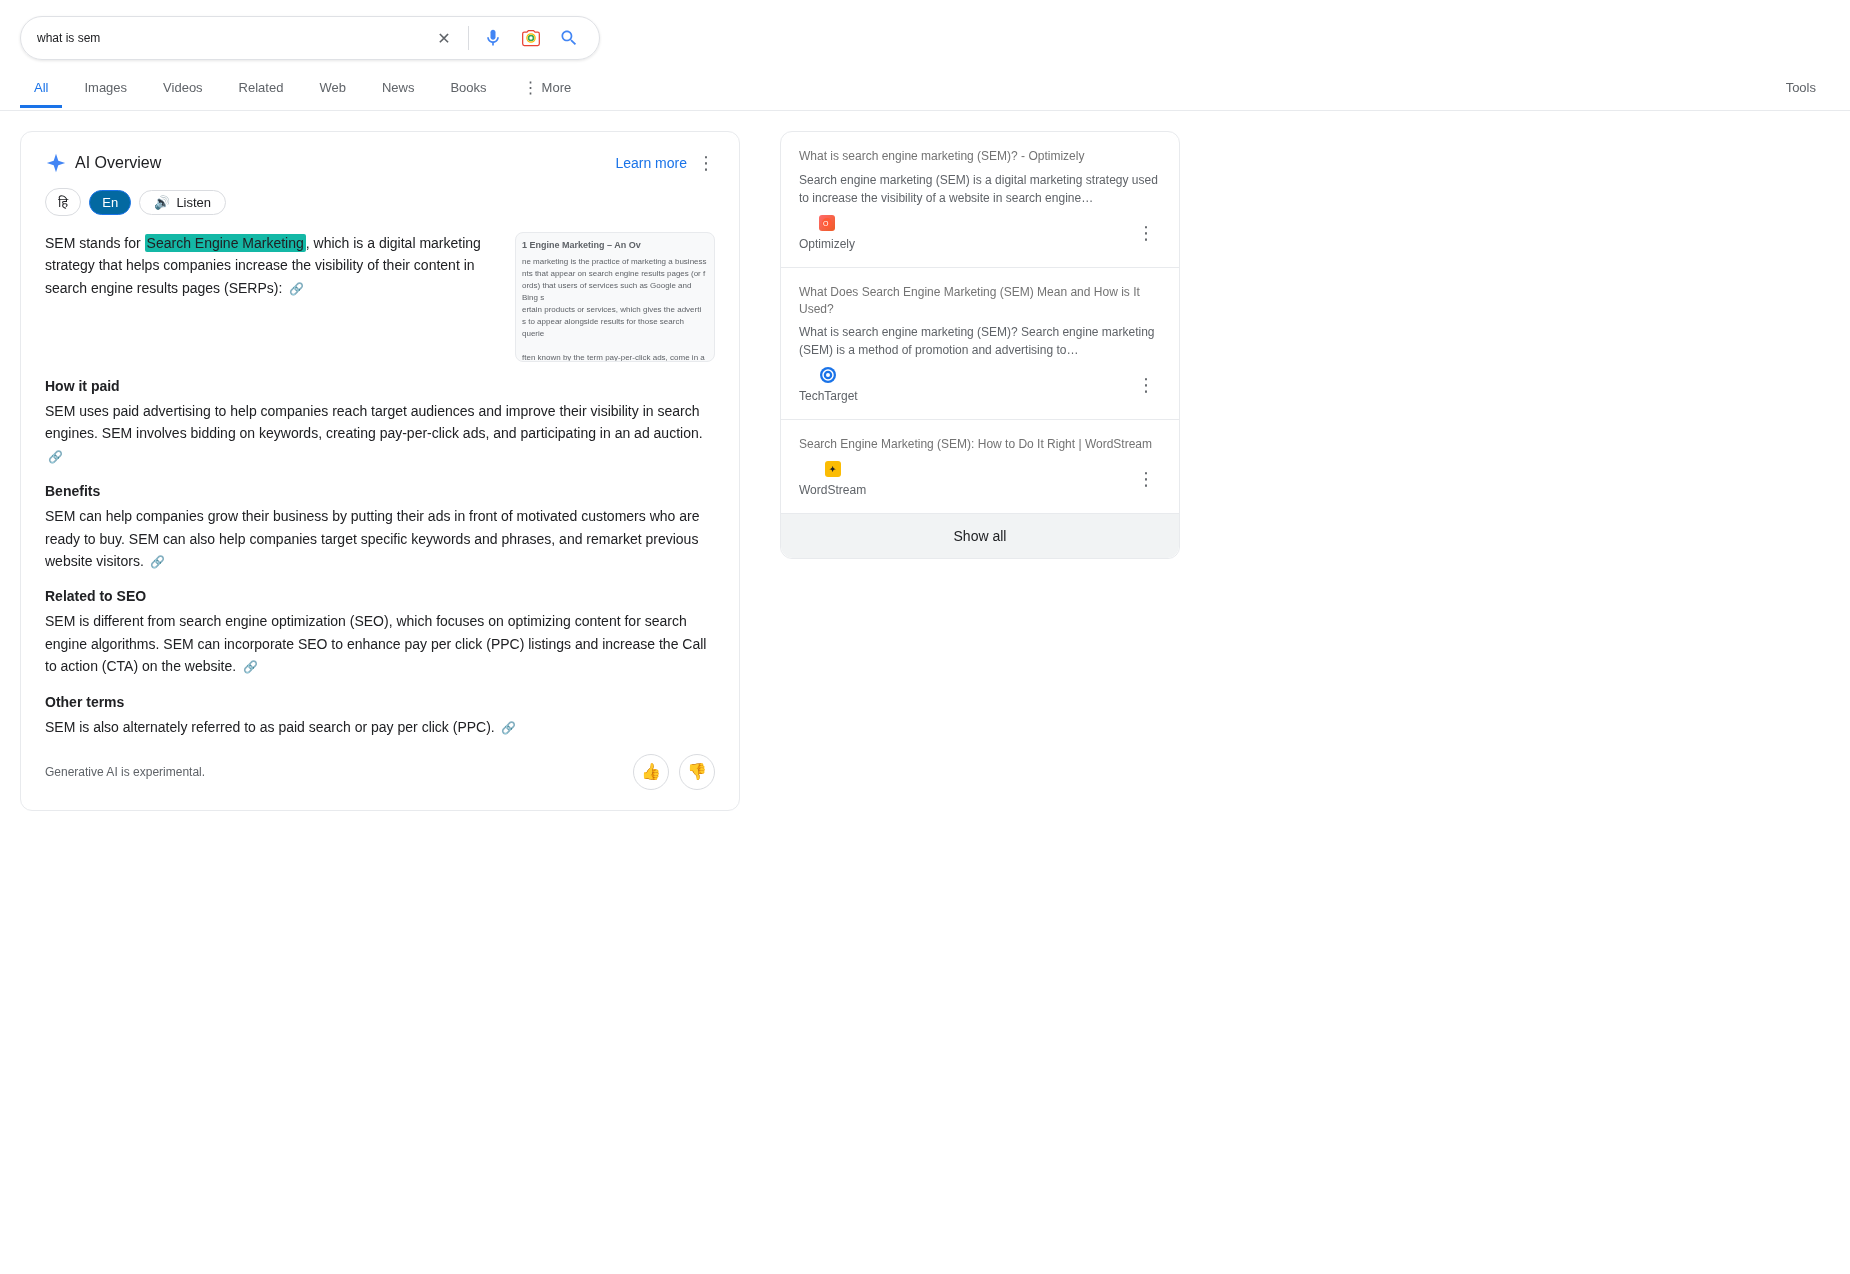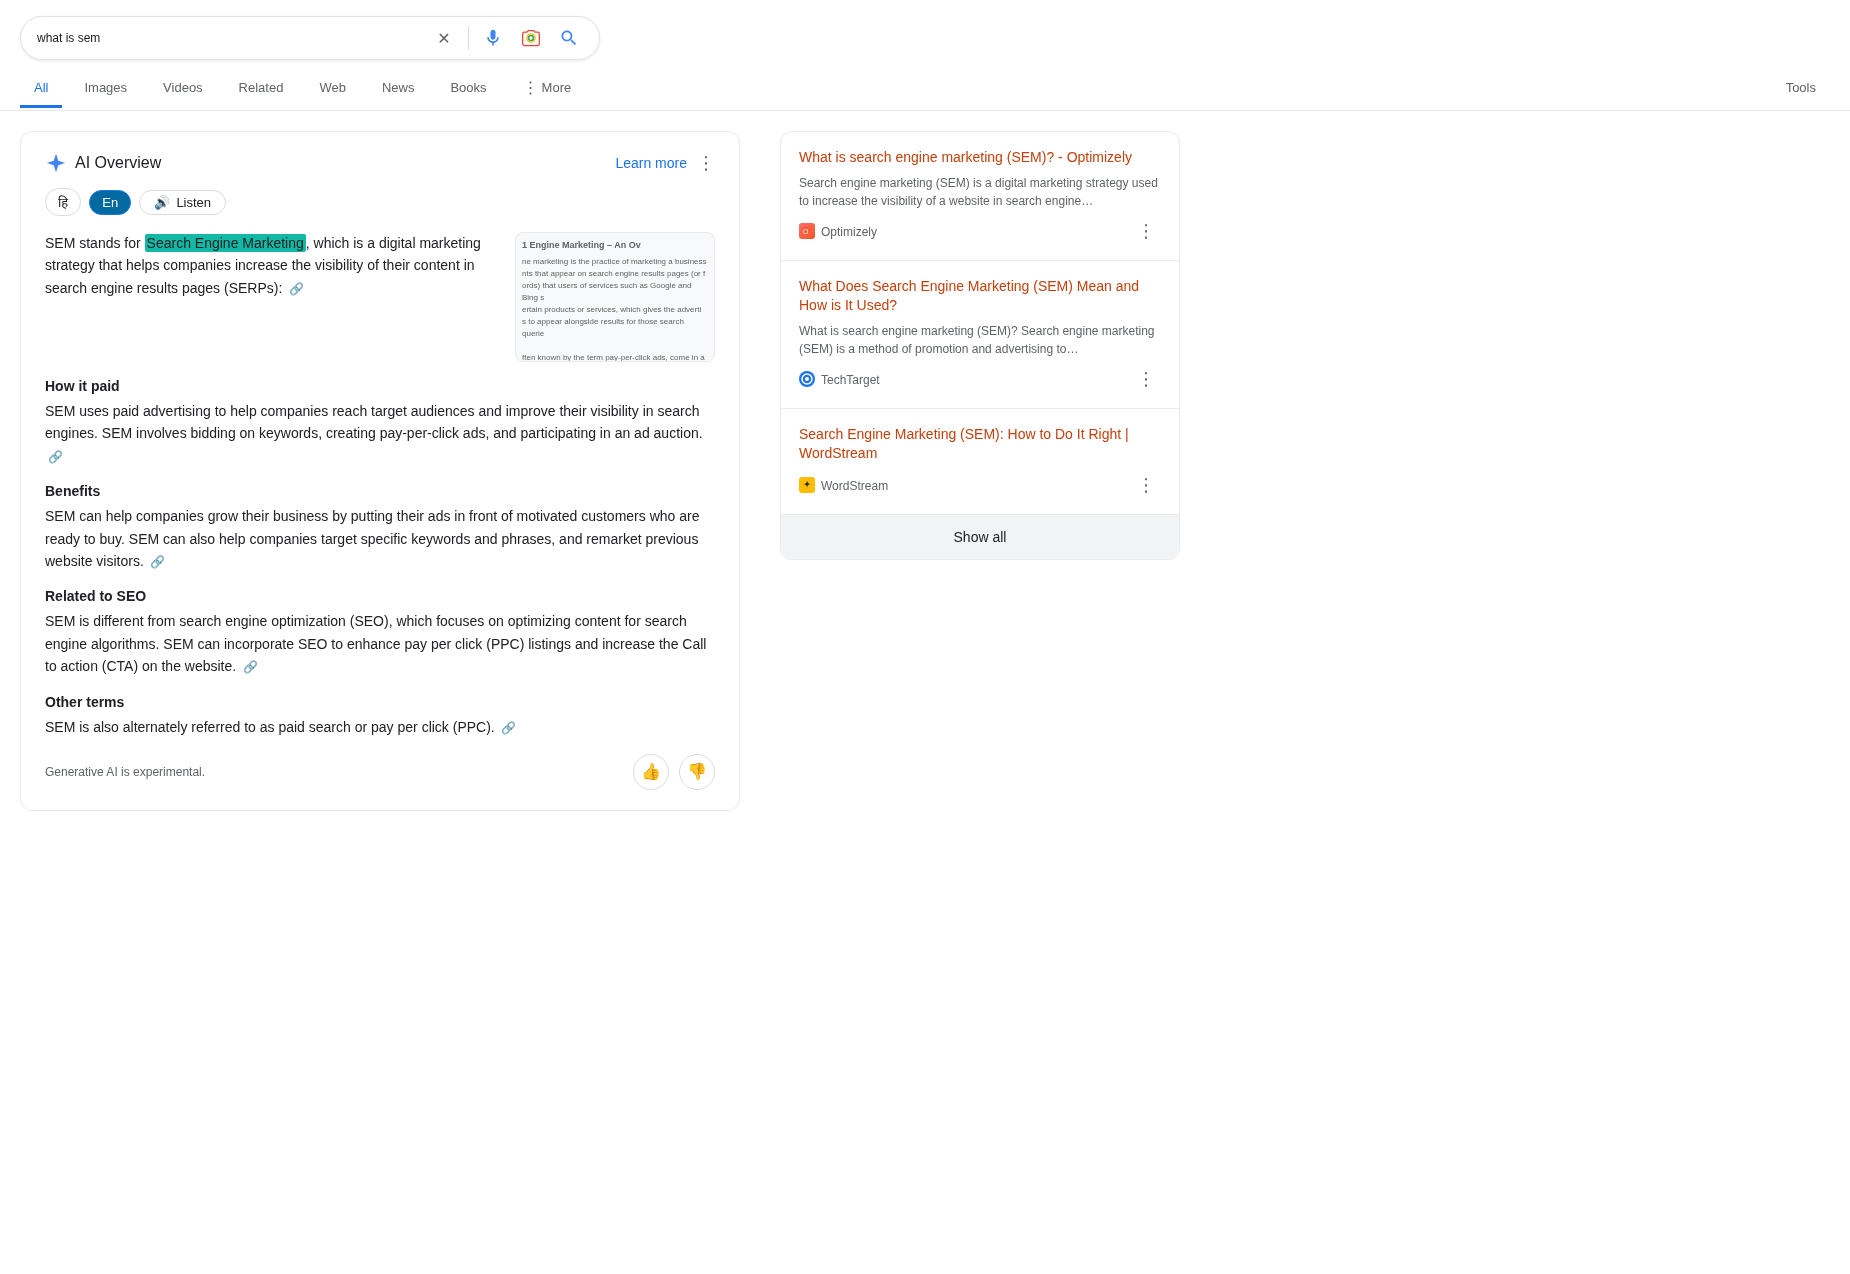--- a/index.html
+++ b/index.html
@@ -254,43 +254,44 @@
       overflow: hidden;
       margin-bottom: 0;
     }
     .source-item {
       padding: 16px 18px;
       border-bottom: 1px solid #e8eaed;
       position: relative;
     }
     .source-item:last-child { border-bottom: none; }
     .source-title {
-      font-size: 14px;
+      font-size: 12px;
       font-weight: 500;
-      color: #c2410c;
+      color: #737373;
       margin-bottom: 6px;
       line-height: 1.4;
     }
     .source-desc {
       font-size: 12px;
       color: #5f6368;
       line-height: 1.5;
       margin-bottom: 8px;
     }
     .source-meta {
       display: flex;
       align-items: center;
       justify-content: space-between;
     }
     .source-brand {
       display: flex;
-      align-items: flex-end;
+      align-items: center;
       gap: 6px;
       font-size: 12px;
       color: #5f6368;
+      flex-direction: column;
     }
     .brand-icon {
       width: 16px;
       height: 16px;
       border-radius: 50%;
       display: flex;
       align-items: center;
       justify-content: center;
       font-size: 10px;
     }

